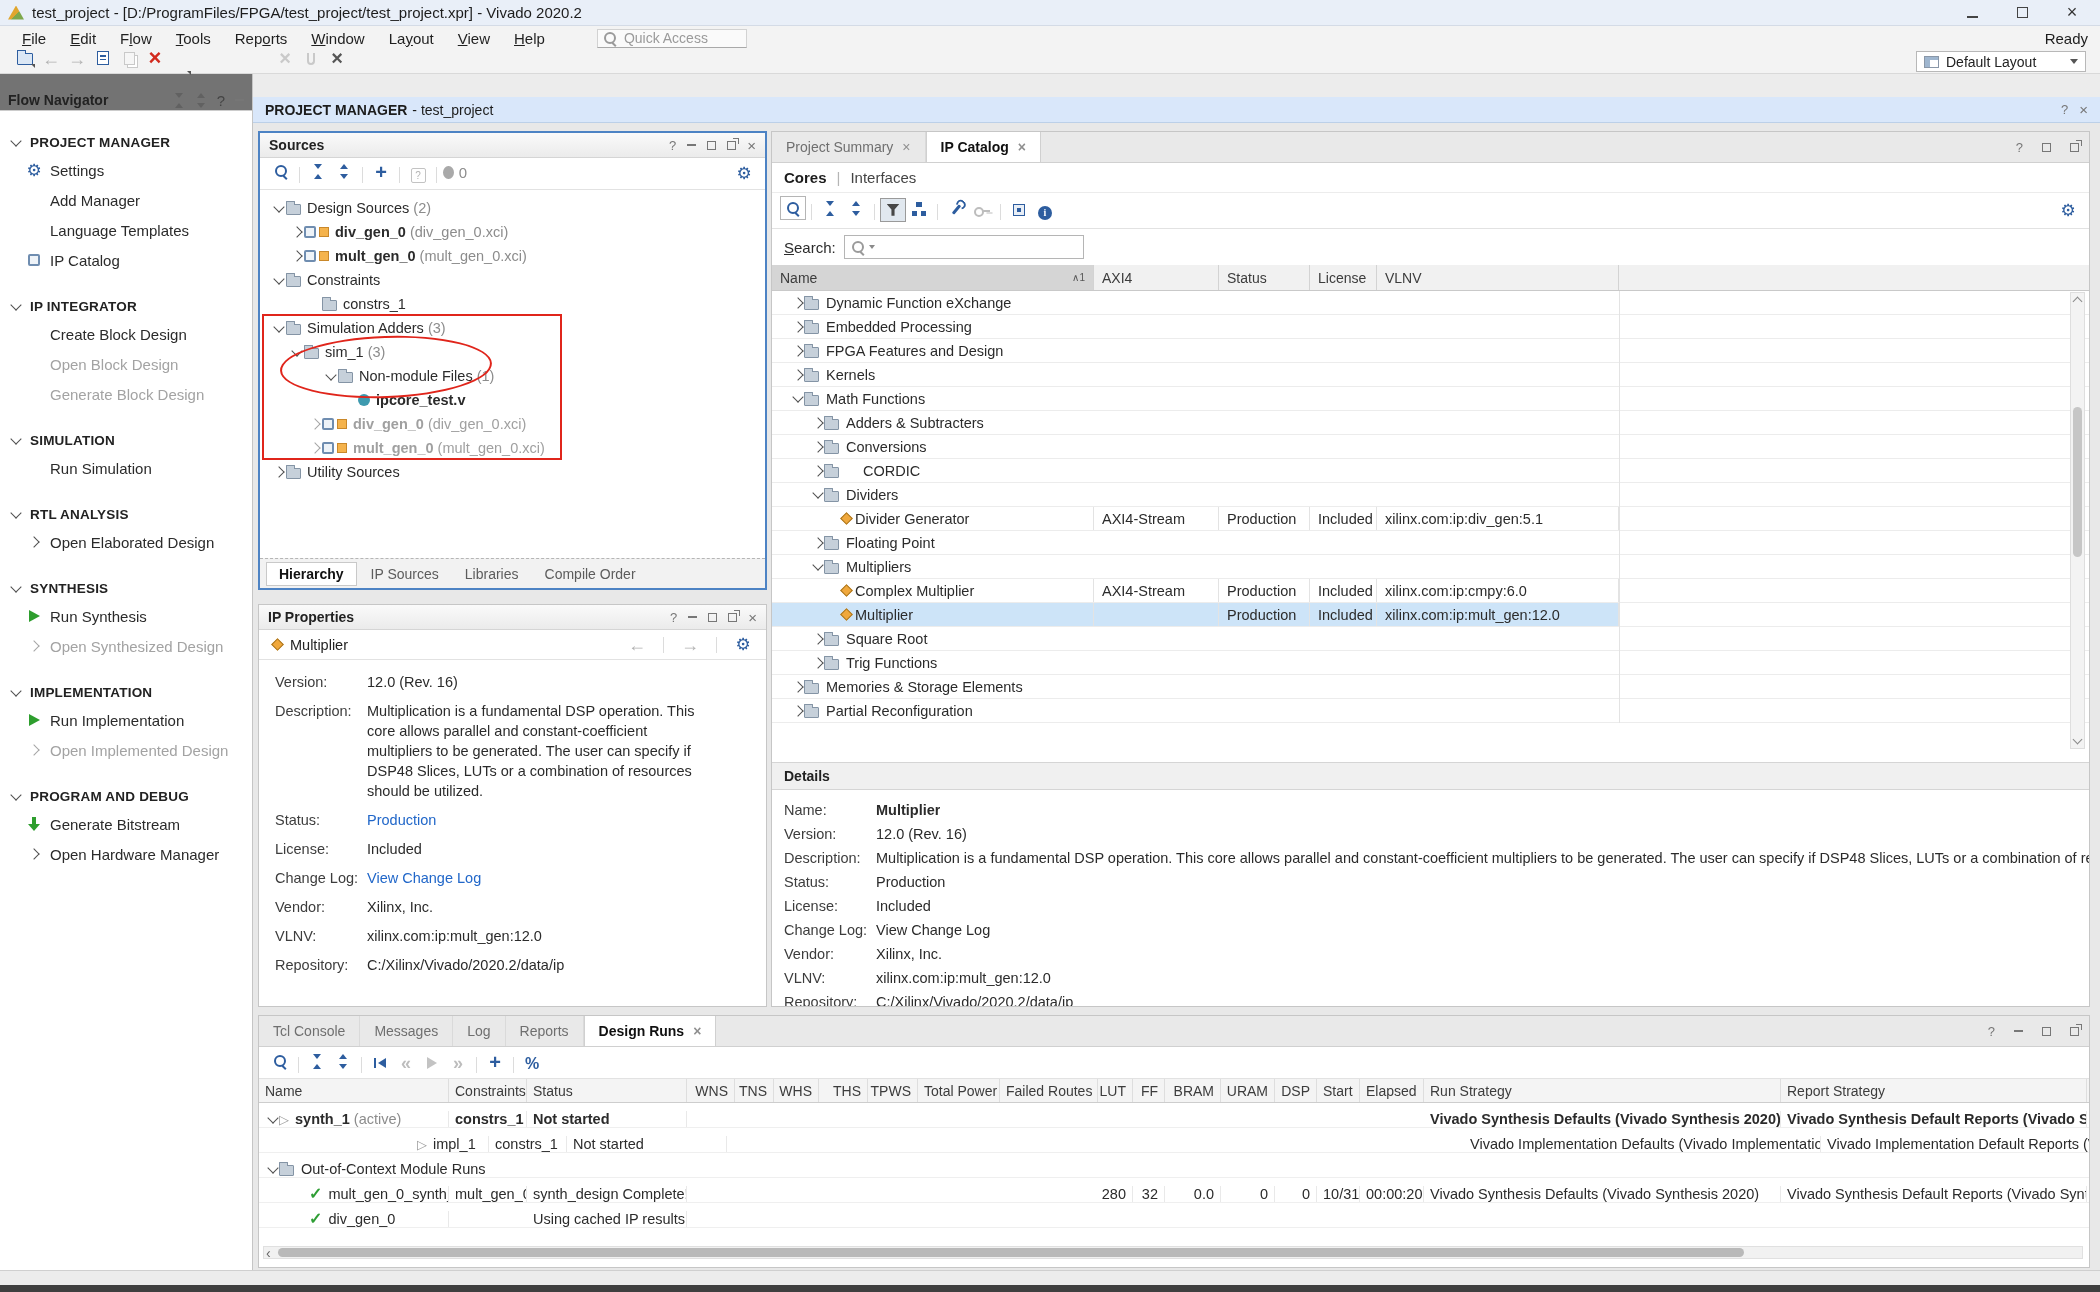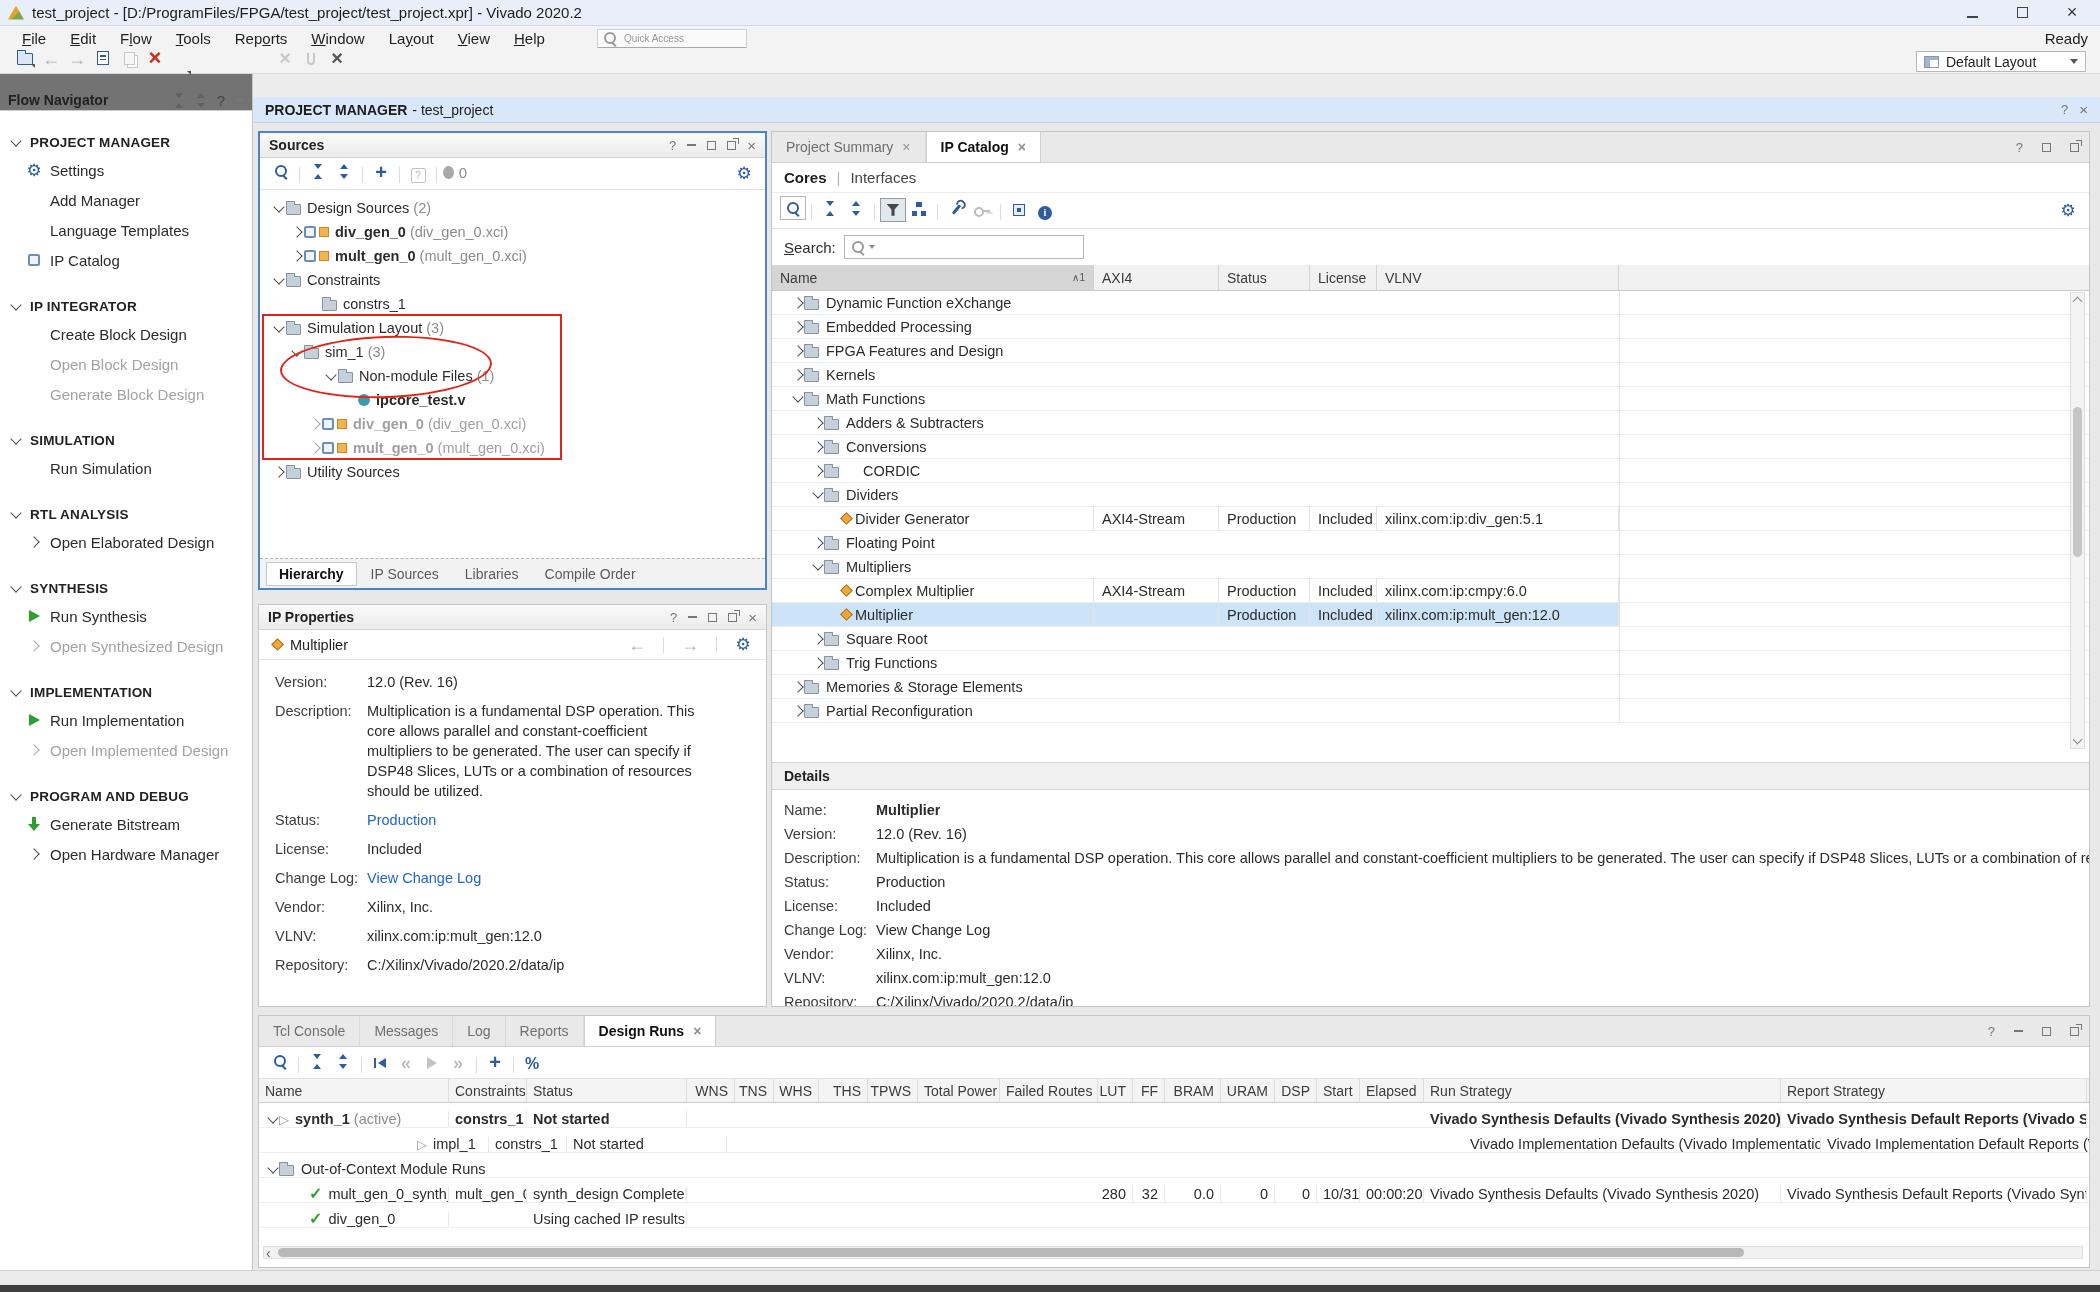--- a/index.html
+++ b/index.html
@@ -98,21 +98,21 @@
 
   
   .titlebar{height:26px;background:#e9eff8;display:flex;align-items:center;padding:0 8px;border-bottom:1px solid #d4dbe6;}
   .wtitle{margin-left:8px;font-size:15px;color:#1d1d1d;}
   .winctls{margin-left:auto;display:flex;align-items:center;gap:22px;padding-right:6px;}
   .menubar{height:24px;background:#f3f3f3;display:flex;align-items:center;padding-left:10px;}
   .menu-item{padding:0 12px;color:#1f1f1f;cursor:default;}
   .menu-item u{text-decoration:underline;}
   .qabox{display:inline-flex;align-items:center;gap:6px;width:150px;height:19px;margin-left:40px;
          border:1px solid #d2d2d2;border-bottom:1px solid #a9a9a9;background:#fafafa;padding:0 5px;color:#9a9a9a;}
-  .qatext{font-size:10px;text-align:right;}
+  .qatext{font-size:14px;text-align:right;}
   .ready{margin-left:auto;padding-right:12px;color:#1d1d1d;}
   .toolbarrow{height:24px;background:#f3f3f3;border-bottom:1px solid #d9d9d9;display:flex;align-items:center;padding-left:12px;position:relative;}
   .tbi{display:inline-flex;width:30px;height:22px;align-items:center;justify-content:center;position:relative;}
   .tbi .corner{position:absolute;right:2px;bottom:1px;width:0;height:0;border-left:4px solid transparent;border-top:4px solid #555;}
   .layoutsel{position:absolute;right:14px;top:1px;width:170px;height:21px;background:#fff;border:1px solid #b8b8b8;
          display:flex;align-items:center;gap:7px;padding:0 7px;font-size:14px;color:#222;}
   .layoutsel .ic-caret{margin-left:auto;}
 
   
   .appbody{display:flex;height:1196px;}
@@ -506,21 +506,21 @@
                 <div class="srow" style="padding-left: 48px;">
                   <span class="expslot"></span>
                   <span class="ic ic-folder"></span>
                   <span class="lbl">constrs_1</span>
                 </div>
                 <div class="srow" style="padding-left: 12px;">
                   <span class="expslot">
                     <span class="ic ic-chev-d"></span>
                   </span>
                   <span class="ic ic-folder"></span>
-                  <span class="lbl">Simulation Layout</span>
+                  <span class="lbl">Simulation Adders</span>
                   <span class="sfx"> (3)</span>
                 </div>
                 <div class="srow" style="padding-left: 30px;">
                   <span class="expslot">
                     <span class="ic ic-chev-d"></span>
                   </span>
                   <span class="ic ic-folder"></span>
                   <span class="lbl">sim_1</span>
                   <span class="sfx"> (3)</span>
                 </div>

